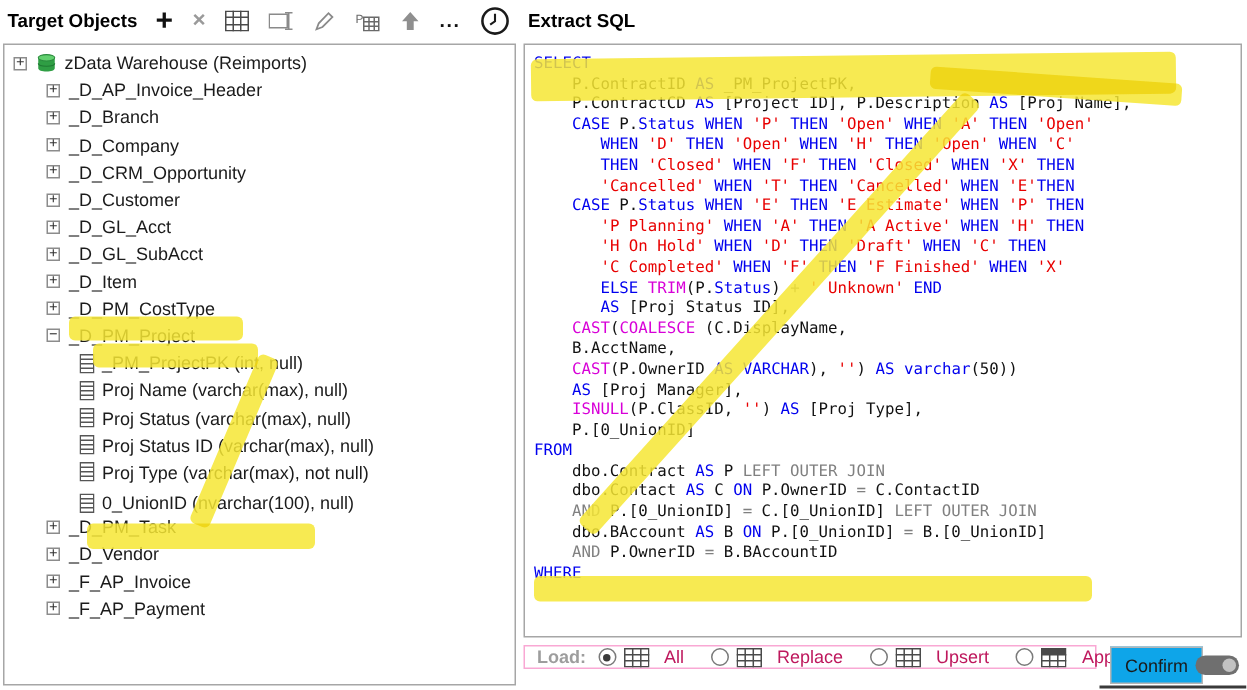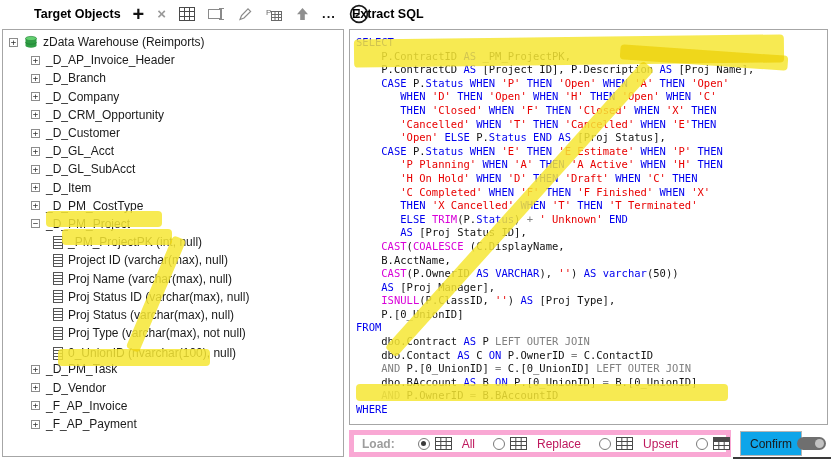--- a/index.html
+++ b/index.html
@@ -5,21 +5,21 @@
   :root{
     --hl:#f6e733; --kw:#0000ee; --str:#e80000; --fn:#d800d8; --gry:#808080; --txt:#111;
   }
   *{box-sizing:border-box;}
   html,body{margin:0;padding:0;}
   body{width:831px;height:460px;position:relative;background:#fff;
        font-family:"Liberation Sans",sans-serif;overflow:hidden;}
 
   
   .left-header{position:absolute;left:0;top:0;width:345px;height:28px;
-               display:flex;align-items:center;padding-left:29px;}
+               display:flex;align-items:center;}
   .panel-title{font-weight:bold;font-size:12.5px;color:#000;padding-left:5px;white-space:nowrap;}
   .toolbar{display:flex;align-items:center;gap:13px;margin-left:12px;flex:1;padding-right:8px;}
   .tb-ic{display:inline-flex;align-items:center;justify-content:center;cursor:pointer;}
   .tb-txt-plus{font-size:20px;font-weight:bold;color:#111;line-height:18px;}
   .tb-txt-x{font-size:15px;font-weight:bold;color:#9a9a9a;line-height:18px;}
   .tb-txt-dots{font-size:13px;font-weight:bold;color:#111;letter-spacing:1px;line-height:10px;}
   .tb-clock{margin-left:auto;}
 
   .tree-box{position:absolute;left:2px;top:29px;width:342px;height:428px;
             border:1px solid #a6a6a6;background:#fff;overflow:hidden;padding-top:3px;}
@@ -34,23 +34,23 @@
   .sql-title{position:absolute;left:352px;top:7px;font-weight:bold;font-size:12.5px;color:#000;}
   .sql-box{position:absolute;left:349px;top:29px;width:479px;height:396px;
            border:1px solid #a6a6a6;background:#fff;padding:6px 0 0 6px;
            font-family:"DejaVu Sans Mono","Liberation Mono",monospace;
            font-size:10.5px;line-height:13.6px;overflow:hidden;}
   .sql-line{white-space:pre;}
   .tk-k{color:var(--kw);} .tk-s{color:var(--str);} .tk-f{color:var(--fn);}
   .tk-g{color:var(--gry);} .tk-n{color:var(--txt);}
 
   
-  .load-box{position:absolute;left:349px;top:430px;width:382px;height:27px;
-            border:5px solid #f9a8d4;background:#fff;display:flex;align-items:center;
-            font-size:12px;padding-left:8px;gap:23px;}
+  .load-box{position:absolute;left:349px;top:430px;width:382px;height:16px;
+            border:1px solid #f9a8d4;background:#fff;display:flex;align-items:center;
+            font-size:12px;padding-left:8px;gap:8px;}
   .load-label{color:#9d9d9d;font-weight:bold;}
   .load-opt{display:flex;align-items:center;gap:5px;margin-right:18px;cursor:pointer;}
   .radio{width:12px;height:12px;border:1px solid #7a7a7a;border-radius:50%;background:#fff;
          display:inline-flex;align-items:center;justify-content:center;}
   .radio.sel::after{content:"";width:5px;height:5px;border-radius:50%;background:#3b3b3b;}
   .opt-lb{color:#be185d;}
 
   .confirm-btn{position:absolute;left:740px;top:431px;width:62px;height:25px;
                background:#0ea5e9;border:1px solid #b5b5b5;font-size:12px;color:#1a1a1a;
                display:flex;align-items:center;justify-content:center;cursor:pointer;}
@@ -176,48 +176,39 @@
       </span>
       <span class="tree-lb">_PM_ProjectPK (int, null)</span>
     </div>
     <div class="tree-row" style="padding-left: 50px;">
       <span class="tree-ic">
         <svg width="10" height="13">
           <rect x="0.5" y="0.5" width="9" height="12" fill="#fff" stroke="#555"></rect>
           <path d="M0.5 3.5h9M0.5 6.5h9M0.5 9.5h9" stroke="#555" fill="none"></path>
         </svg>
       </span>
-      <span class="tree-lb">Project ID (varchar(max), null)</span>
-    </div>
-    <div class="tree-row" style="padding-left: 50px;">
-      <span class="tree-ic">
-        <svg width="10" height="13">
-          <rect x="0.5" y="0.5" width="9" height="12" fill="#fff" stroke="#555"></rect>
-          <path d="M0.5 3.5h9M0.5 6.5h9M0.5 9.5h9" stroke="#555" fill="none"></path>
-        </svg>
-      </span>
       <span class="tree-lb">Proj Name (varchar(max), null)</span>
     </div>
     <div class="tree-row" style="padding-left: 50px;">
       <span class="tree-ic">
         <svg width="10" height="13">
           <rect x="0.5" y="0.5" width="9" height="12" fill="#fff" stroke="#555"></rect>
           <path d="M0.5 3.5h9M0.5 6.5h9M0.5 9.5h9" stroke="#555" fill="none"></path>
         </svg>
       </span>
+      <span class="tree-lb">Proj Status (varchar(max), null)</span>
+    </div>
+    <div class="tree-row" style="padding-left: 50px;">
+      <span class="tree-ic">
+        <svg width="10" height="13">
+          <rect x="0.5" y="0.5" width="9" height="12" fill="#fff" stroke="#555"></rect>
+          <path d="M0.5 3.5h9M0.5 6.5h9M0.5 9.5h9" stroke="#555" fill="none"></path>
+        </svg>
+      </span>
       <span class="tree-lb">Proj Status ID (varchar(max), null)</span>
-    </div>
-    <div class="tree-row" style="padding-left: 50px;">
-      <span class="tree-ic">
-        <svg width="10" height="13">
-          <rect x="0.5" y="0.5" width="9" height="12" fill="#fff" stroke="#555"></rect>
-          <path d="M0.5 3.5h9M0.5 6.5h9M0.5 9.5h9" stroke="#555" fill="none"></path>
-        </svg>
-      </span>
-      <span class="tree-lb">Proj Status (varchar(max), null)</span>
     </div>
     <div class="tree-row" style="padding-left: 50px;">
       <span class="tree-ic">
         <svg width="10" height="13">
           <rect x="0.5" y="0.5" width="9" height="12" fill="#fff" stroke="#555"></rect>
           <path d="M0.5 3.5h9M0.5 6.5h9M0.5 9.5h9" stroke="#555" fill="none"></path>
         </svg>
       </span>
       <span class="tree-lb">Proj Type (varchar(max), not null)</span>
     </div>
@@ -250,26 +241,24 @@
 
 <div class="sql-title">Extract SQL</div>
 <div class="sql-box">
     <div class="sql-line"><span class="tk-k">SELECT</span></div>
     <div class="sql-line"><span class="tk-n">    P.ContractID </span><span class="tk-k">AS</span><span class="tk-n"> _PM_ProjectPK,</span></div>
     <div class="sql-line"><span class="tk-n">    P.ContractCD </span><span class="tk-k">AS</span><span class="tk-n"> [Project ID], P.Description </span><span class="tk-k">AS</span><span class="tk-n"> [Proj Name],</span></div>
     <div class="sql-line"><span class="tk-n">    </span><span class="tk-k">CASE</span><span class="tk-n"> P.</span><span class="tk-k">Status</span><span class="tk-n"> </span><span class="tk-k">WHEN</span><span class="tk-n"> </span><span class="tk-s">'P'</span><span class="tk-n"> </span><span class="tk-k">THEN</span><span class="tk-n"> </span><span class="tk-s">'Open'</span><span class="tk-n"> </span><span class="tk-k">WHEN</span><span class="tk-n"> </span><span class="tk-s">'A'</span><span class="tk-n"> </span><span class="tk-k">THEN</span><span class="tk-n"> </span><span class="tk-s">'Open'</span></div>
     <div class="sql-line"><span class="tk-n">       </span><span class="tk-k">WHEN</span><span class="tk-n"> </span><span class="tk-s">'D'</span><span class="tk-n"> </span><span class="tk-k">THEN</span><span class="tk-n"> </span><span class="tk-s">'Open'</span><span class="tk-n"> </span><span class="tk-k">WHEN</span><span class="tk-n"> </span><span class="tk-s">'H'</span><span class="tk-n"> </span><span class="tk-k">THEN</span><span class="tk-n"> </span><span class="tk-s">'Open'</span><span class="tk-n"> </span><span class="tk-k">WHEN</span><span class="tk-n"> </span><span class="tk-s">'C'</span></div>
     <div class="sql-line"><span class="tk-n">       </span><span class="tk-k">THEN</span><span class="tk-n"> </span><span class="tk-s">'Closed'</span><span class="tk-n"> </span><span class="tk-k">WHEN</span><span class="tk-n"> </span><span class="tk-s">'F'</span><span class="tk-n"> </span><span class="tk-k">THEN</span><span class="tk-n"> </span><span class="tk-s">'Closed'</span><span class="tk-n"> </span><span class="tk-k">WHEN</span><span class="tk-n"> </span><span class="tk-s">'X'</span><span class="tk-n"> </span><span class="tk-k">THEN</span></div>
     <div class="sql-line"><span class="tk-n">       </span><span class="tk-s">'Cancelled'</span><span class="tk-n"> </span><span class="tk-k">WHEN</span><span class="tk-n"> </span><span class="tk-s">'T'</span><span class="tk-n"> </span><span class="tk-k">THEN</span><span class="tk-n"> </span><span class="tk-s">'Cancelled'</span><span class="tk-n"> </span><span class="tk-k">WHEN</span><span class="tk-n"> </span><span class="tk-s">'E'</span><span class="tk-k">THEN</span></div>
-    <div class="sql-line"><span class="tk-n">       </span><span class="tk-s">'Open'</span><span class="tk-n"> </span><span class="tk-k">ELSE</span><span class="tk-n"> P.</span><span class="tk-k">Status</span><span class="tk-n"> </span><span class="tk-k">END</span><span class="tk-n"> </span><span class="tk-k">AS</span><span class="tk-n"> [Proj Status],</span></div>
     <div class="sql-line"><span class="tk-n">    </span><span class="tk-k">CASE</span><span class="tk-n"> P.</span><span class="tk-k">Status</span><span class="tk-n"> </span><span class="tk-k">WHEN</span><span class="tk-n"> </span><span class="tk-s">'E'</span><span class="tk-n"> </span><span class="tk-k">THEN</span><span class="tk-n"> </span><span class="tk-s">'E Estimate'</span><span class="tk-n"> </span><span class="tk-k">WHEN</span><span class="tk-n"> </span><span class="tk-s">'P'</span><span class="tk-n"> </span><span class="tk-k">THEN</span></div>
     <div class="sql-line"><span class="tk-n">       </span><span class="tk-s">'P Planning'</span><span class="tk-n"> </span><span class="tk-k">WHEN</span><span class="tk-n"> </span><span class="tk-s">'A'</span><span class="tk-n"> </span><span class="tk-k">THEN</span><span class="tk-n"> </span><span class="tk-s">'A Active'</span><span class="tk-n"> </span><span class="tk-k">WHEN</span><span class="tk-n"> </span><span class="tk-s">'H'</span><span class="tk-n"> </span><span class="tk-k">THEN</span></div>
     <div class="sql-line"><span class="tk-n">       </span><span class="tk-s">'H On Hold'</span><span class="tk-n"> </span><span class="tk-k">WHEN</span><span class="tk-n"> </span><span class="tk-s">'D'</span><span class="tk-n"> </span><span class="tk-k">THEN</span><span class="tk-n"> </span><span class="tk-s">'Draft'</span><span class="tk-n"> </span><span class="tk-k">WHEN</span><span class="tk-n"> </span><span class="tk-s">'C'</span><span class="tk-n"> </span><span class="tk-k">THEN</span></div>
     <div class="sql-line"><span class="tk-n">       </span><span class="tk-s">'C Completed'</span><span class="tk-n"> </span><span class="tk-k">WHEN</span><span class="tk-n"> </span><span class="tk-s">'F'</span><span class="tk-n"> </span><span class="tk-k">THEN</span><span class="tk-n"> </span><span class="tk-s">'F Finished'</span><span class="tk-n"> </span><span class="tk-k">WHEN</span><span class="tk-n"> </span><span class="tk-s">'X'</span></div>
-    <div class="sql-line"><span class="tk-n">       </span><span class="tk-k">THEN</span><span class="tk-n"> </span><span class="tk-s">'X Cancelled'</span><span class="tk-n"> </span><span class="tk-k">WHEN</span><span class="tk-n"> </span><span class="tk-s">'T'</span><span class="tk-n"> </span><span class="tk-k">THEN</span><span class="tk-n"> </span><span class="tk-s">'T Terminated'</span></div>
     <div class="sql-line"><span class="tk-n">       </span><span class="tk-k">ELSE</span><span class="tk-n"> </span><span class="tk-f">TRIM</span><span class="tk-n">(P.</span><span class="tk-k">Status</span><span class="tk-n">) </span><span class="tk-g">+</span><span class="tk-n"> </span><span class="tk-s">' Unknown'</span><span class="tk-n"> </span><span class="tk-k">END</span></div>
     <div class="sql-line"><span class="tk-n">       </span><span class="tk-k">AS</span><span class="tk-n"> [Proj Status ID],</span></div>
     <div class="sql-line"><span class="tk-n">    </span><span class="tk-f">CAST</span><span class="tk-n">(</span><span class="tk-f">COALESCE</span><span class="tk-n"> (C.DisplayName,</span></div>
     <div class="sql-line"><span class="tk-n">    B.AcctName,</span></div>
     <div class="sql-line"><span class="tk-n">    </span><span class="tk-f">CAST</span><span class="tk-n">(P.OwnerID </span><span class="tk-k">AS</span><span class="tk-n"> </span><span class="tk-k">VARCHAR</span><span class="tk-n">), </span><span class="tk-s">''</span><span class="tk-n">) </span><span class="tk-k">AS</span><span class="tk-n"> </span><span class="tk-k">varchar</span><span class="tk-n">(50))</span></div>
     <div class="sql-line"><span class="tk-n">    </span><span class="tk-k">AS</span><span class="tk-n"> [Proj Manager],</span></div>
     <div class="sql-line"><span class="tk-n">    </span><span class="tk-f">ISNULL</span><span class="tk-n">(P.ClassID, </span><span class="tk-s">''</span><span class="tk-n">) </span><span class="tk-k">AS</span><span class="tk-n"> [Proj Type],</span></div>
     <div class="sql-line"><span class="tk-n">    P.[0_UnionID]</span></div>
     <div class="sql-line"><span class="tk-k">FROM</span></div>
     <div class="sql-line"><span class="tk-n">    dbo.Contract </span><span class="tk-k">AS</span><span class="tk-n"> P </span><span class="tk-g">LEFT OUTER JOIN</span></div>

